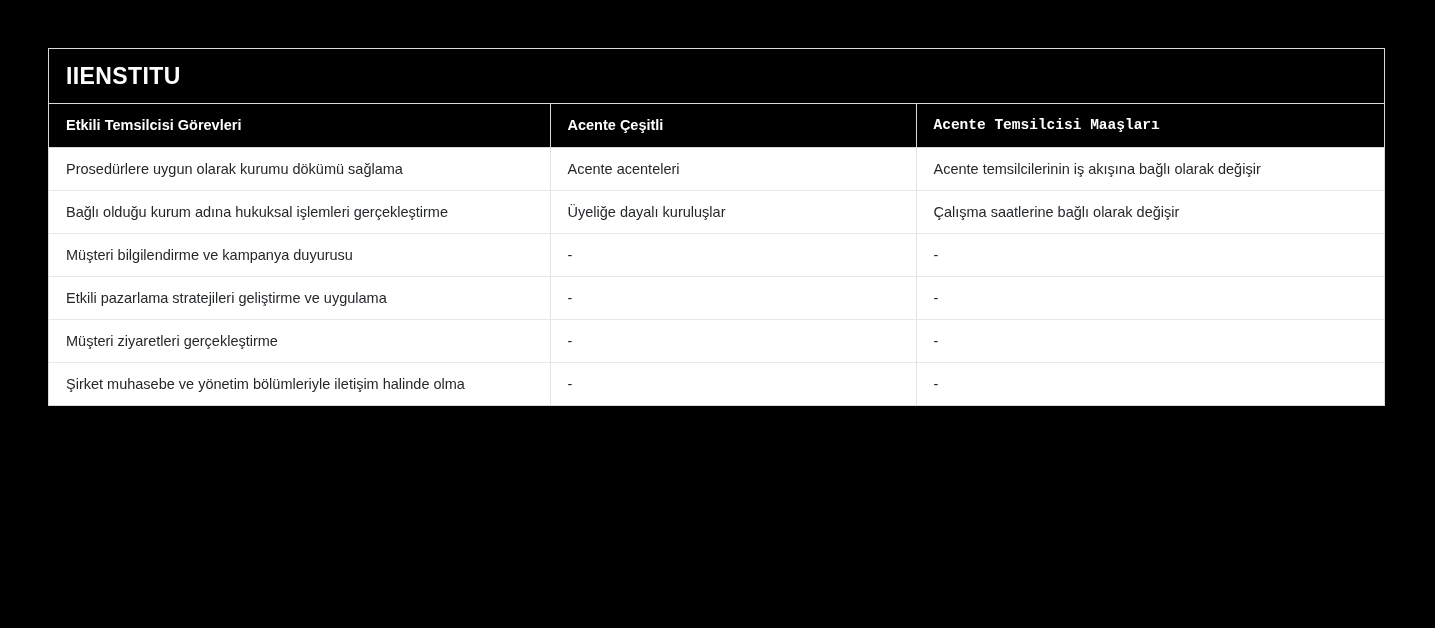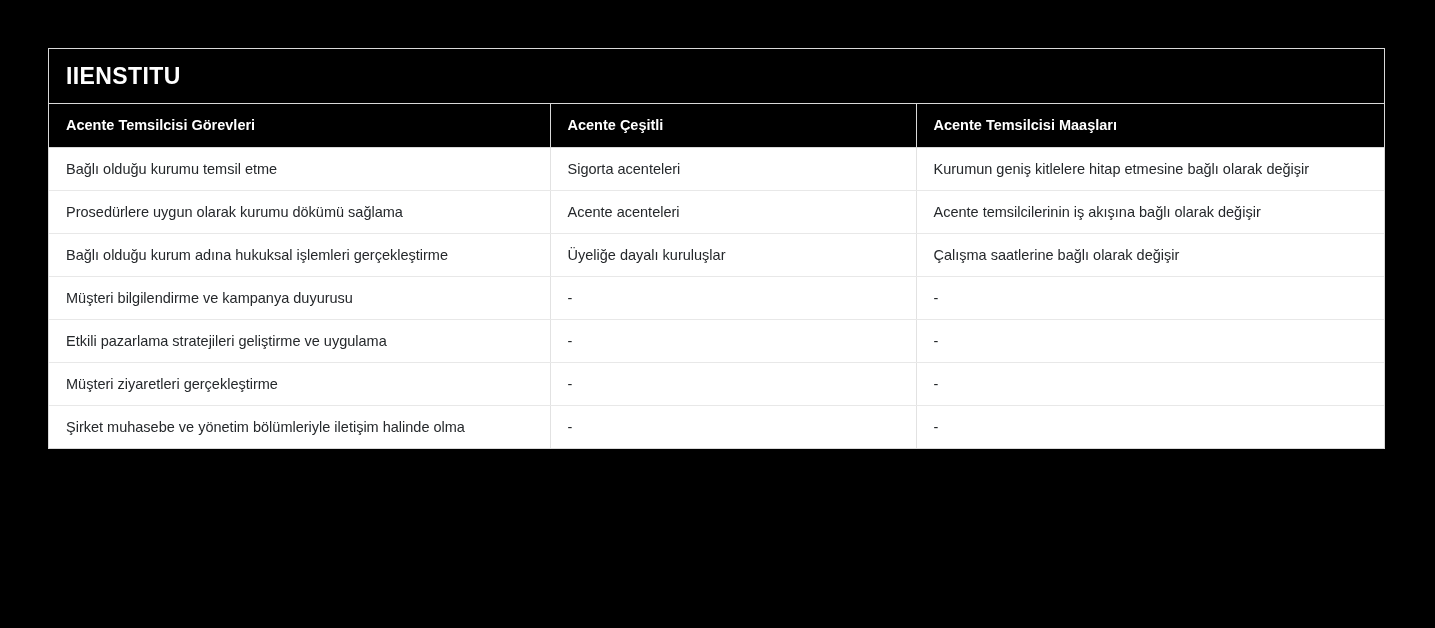--- a/index.html
+++ b/index.html
@@ -72,21 +72,21 @@
     font-weight: bold;
     padding: 13px 0 13px 17px;
     height: 43px;
     box-sizing: border-box;
     vertical-align: middle;
     border-right: 1px solid #d9d9d9;
     border-bottom: 1px solid #d9d9d9;
     white-space: nowrap;
     overflow: hidden;
   }
-  thead th:last-child { border-right: none; }
+  thead th:last-child { border-right: none; font-family: Liberation Mono, monospace; }
 
   tbody tr { background: #ffffff; }
   tbody td {
     color: #25282b;
     font-size: 14.5px;
     font-weight: normal;
     padding: 0 8px 0 17px;
     height: 43px;
     box-sizing: border-box;
     vertical-align: middle;
@@ -113,31 +113,26 @@
     </div>
 
     <table class="data-table">
       <colgroup>
         <col class="c1">
         <col class="c2">
         <col class="c3">
       </colgroup>
       <thead>
         <tr>
-          <th>Acente Temsilcisi Görevleri</th>
+          <th>Etkili Temsilcisi Görevleri</th>
           <th>Acente Çeşitli</th>
           <th>Acente Temsilcisi Maaşları</th>
         </tr>
       </thead>
       <tbody id="table-body">
-          <tr>
-            <td>Bağlı olduğu kurumu temsil etme</td>
-            <td>Sigorta acenteleri</td>
-            <td>Kurumun geniş kitlelere hitap etmesine bağlı olarak değişir</td>
-          </tr>
           <tr>
             <td>Prosedürlere uygun olarak kurumu dökümü sağlama</td>
             <td>Acente acenteleri</td>
             <td>Acente temsilcilerinin iş akışına bağlı olarak değişir</td>
           </tr>
           <tr>
             <td>Bağlı olduğu kurum adına hukuksal işlemleri gerçekleştirme</td>
             <td>Üyeliğe dayalı kuruluşlar</td>
             <td>Çalışma saatlerine bağlı olarak değişir</td>
           </tr>

